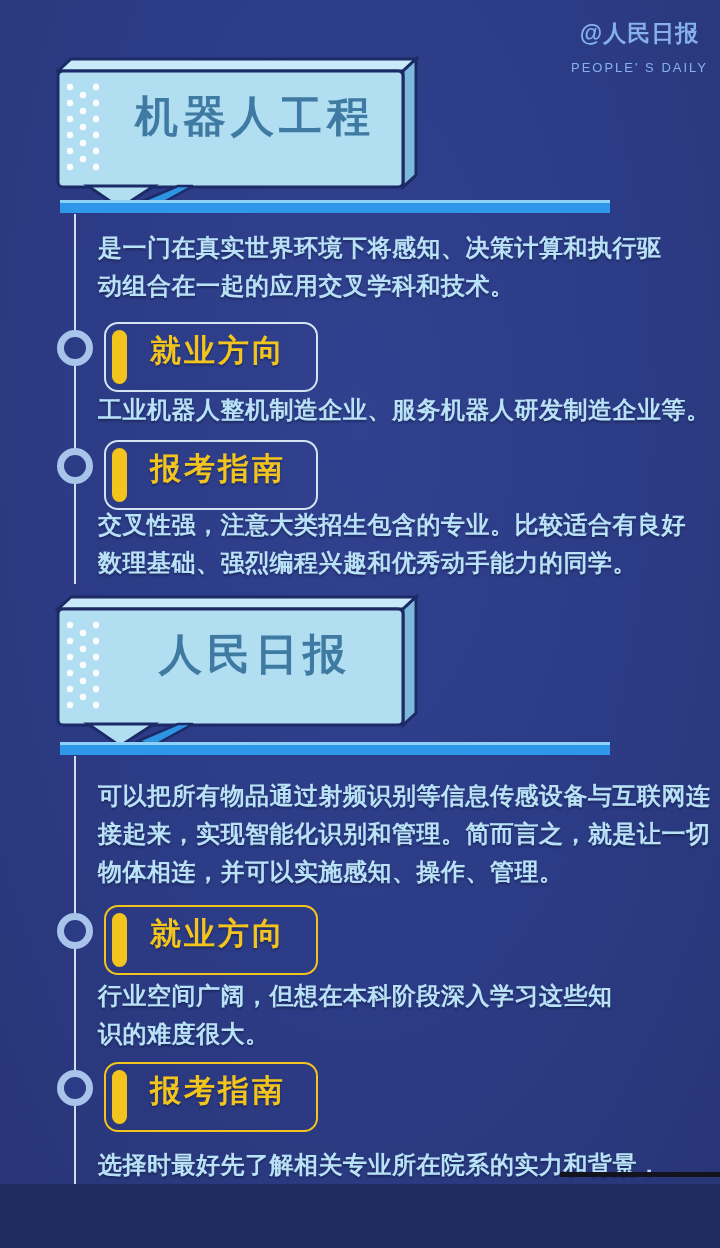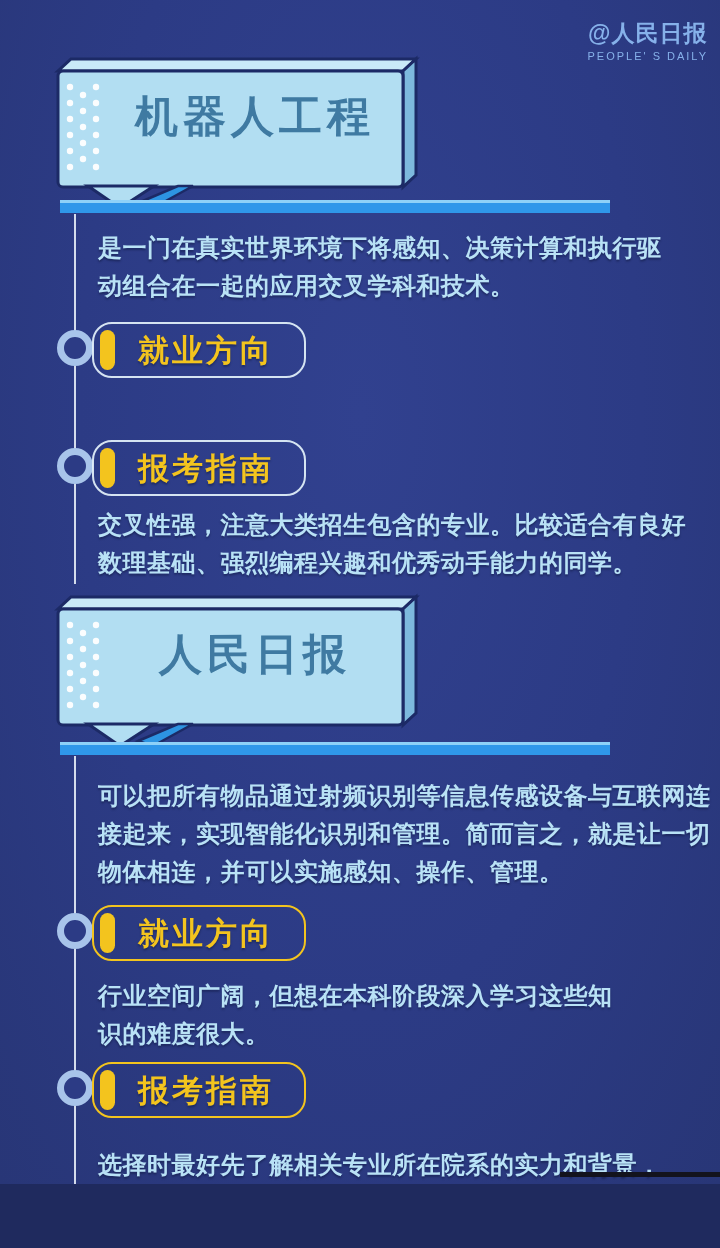--- a/index.html
+++ b/index.html
@@ -4,41 +4,41 @@
 <style>
   html,body{margin:0;padding:0;background:#1f2a5e;}
   .page{
     position:relative; width:720px; height:1184px; overflow:hidden;
     background:radial-gradient(ellipse at 50% 35%, #31418f 0%, #2c3b85 55%, #283677 100%);
     font-family:"Liberation Sans","DejaVu Sans",sans-serif;
   }
   
   .logo{position:absolute; top:18px; right:12px; text-align:center; color:#86b1ea;}
   .logo-main{font-size:23px; font-weight:bold; letter-spacing:1px;}
-  .logo-sub{font-size:11px; letter-spacing:2px; margin-top:1px;}
+  .logo-sub{font-size:13px; letter-spacing:2px; margin-top:11px;}
 
   
   .banner{position:absolute; left:50px; width:375px; height:158px;}
   .banner-title{
     position:absolute; width:320px; text-align:center;
     font-family:"Liberation Serif","DejaVu Serif",serif; font-weight:bold;
     font-size:43px; color:#3f7aa2; letter-spacing:5px; white-space:nowrap;
   }
   .divider{
     position:absolute; left:60px; width:550px; height:13px;
     background:linear-gradient(to bottom,#8ed1f8 0%,#8ed1f8 22%,#2f97ea 26%,#2f97ea 100%);
   }
   .vline{position:absolute; left:74px; width:2px; background:rgba(236,243,251,.88);}
   .ring{
     position:absolute; width:22px; height:22px; border:7px solid #a8c4ea;
     border-radius:50%; background:#2c3b85;
   }
   .pill{
-    position:absolute; left:92px; border:2px solid rgba(228,242,251,.92);
-    border-radius:20px; padding:6px 30px 4px 44px; background:transparent;
+    position:absolute; left:104px; border:2px solid rgba(228,242,251,.92);
+    border-radius:14px; padding:6px 30px 18px 44px; background:transparent;
   }
   .pill--yellow{border-color:#f3c41e;}
   .pill-bar{
     position:absolute; left:6px; top:6px; bottom:6px; width:15px;
     background:#f3c41e; border-radius:8px;
   }
   .pill-label{
     font-family:"Liberation Serif","DejaVu Serif",serif; font-weight:bold;
     font-size:31px; color:#f3c41e; letter-spacing:3px; white-space:nowrap;
     text-shadow:0 2px 2px rgba(10,20,50,.4);
@@ -109,20 +109,21 @@
   <div class="vline" style="top:214px; height:370px;"></div>
 
   <div class="body-text" style="top:229px;">是一门在真实世界环境下将感知、决策计算和执行驱
 动组合在一起的应用交叉学科和技术。</div>
 
   <div class="ring" style="left:57px; top:330px;"></div>
   <div class="pill" style="top:322px;">
     <span class="pill-bar"></span>
     <span class="pill-label">就业方向</span>
   </div>
+  <div class="body-text" style="top:391px;">工业机器人整机制造企业、服务机器人研发制造企业等。</div>
 
   <div class="ring" style="left:57px; top:448px;"></div>
   <div class="pill" style="top:440px;">
     <span class="pill-bar"></span>
     <span class="pill-label">报考指南</span>
   </div>
   <div class="body-text" style="top:506px;">交叉性强，注意大类招生包含的专业。比较适合有良好
 数理基础、强烈编程兴趣和优秀动手能力的同学。</div>
 
   <div class="banner" style="top:593px;">

